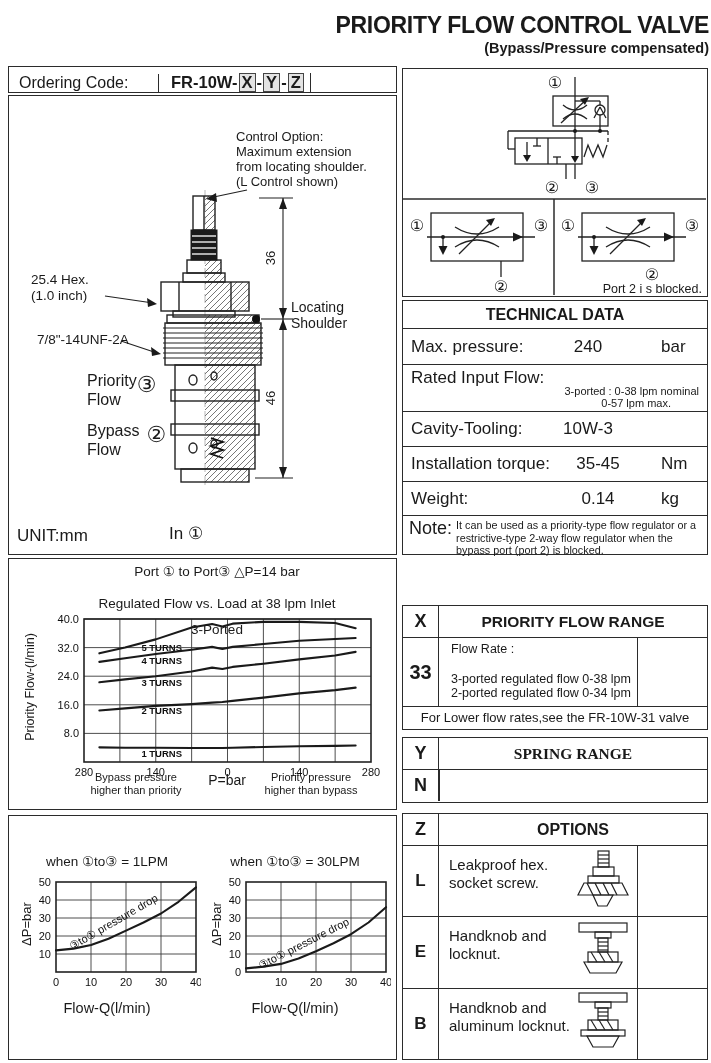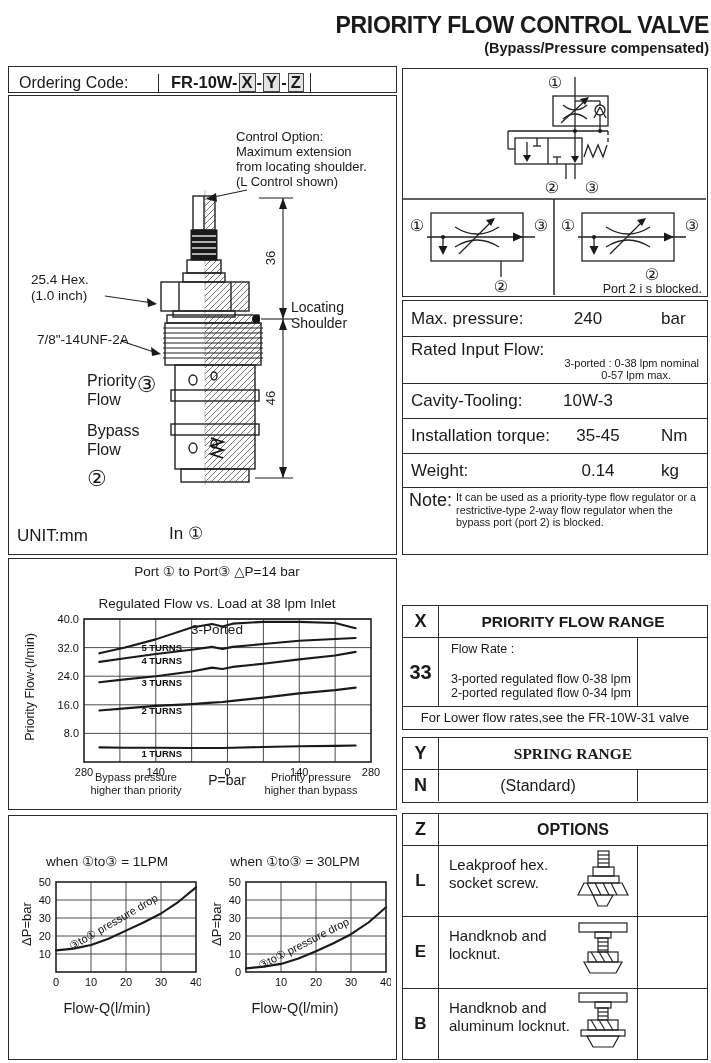--- a/index.html
+++ b/index.html
@@ -148,21 +148,21 @@
 from locating shoulder.
 (L Control shown)</div>
     <div class="lbl" style="left:22px;top:176px;width:90px;font-size:13.5px;">25.4 Hex.
 (1.0 inch)</div>
     <div class="lbl" style="left:28px;top:236px;width:120px;font-size:13.5px;">7/8"-14UNF-2A</div>
     <div class="lbl" style="left:78px;top:276px;font-size:16px;display:flex;">
       <span style="white-space:pre-line">Priority
 Flow</span>
       <span style="font-size:22px;">③</span>
     </div>
-    <div class="lbl" style="left:78px;top:326px;font-size:16px;display:flex;gap:7px;flex-direction:column;">
+    <div class="lbl" style="left:78px;top:326px;font-size:16px;display:flex;gap:7px;">
       <span style="white-space:pre-line">Bypass
 Flow</span>
       <span style="font-size:22px;">②</span>
     </div>
     <div class="lbl" style="left:160px;top:388px;width:80px;font-size:17px;margin-top:40px;">In ①</div>
     <div class="lbl" style="left:282px;top:203px;width:100px;font-size:14px;">Locating
 Shoulder</div>
     <div class="lbl" style="left:8px;top:430px;width:140px;font-size:17px;">UNIT:mm</div>
   </div>
 
@@ -349,20 +349,21 @@
         </g>
         <text x="14" y="32" font-size="16" text-anchor="middle" fill="#1a1a1a">①</text>
         <text x="138" y="32" font-size="16" text-anchor="middle" fill="#1a1a1a">③</text>
         <text x="98" y="81" font-size="16" text-anchor="middle" fill="#1a1a1a">②</text>
         <text x="148" y="94" font-size="12.5" text-anchor="end" fill="#1a1a1a">Port 2 i s blocked.</text>
       </g>
     </svg>
   </div>
 
   <div class="panel" style="left:402px;top:300px;width:306px;height:255px;">
+    <div class="trow ctr" style="height:28px;line-height:27px;font-size:16px;font-weight:bold;">TECHNICAL DATA</div>
     <div class="trow" style="height:36px;">
       <span class="tlabel">Max. pressure:</span>
       <span class="tvalue">240</span>
       <span class="tunit">bar</span>
     </div>
     <div class="trow" style="height:47px;">
       <span class="abs" style="left:8px;top:3px;font-size:17px;">Rated Input Flow:</span>
       <span class="abs" style="right:8px;top:20px;font-size:11px;">3-ported : 0-38 lpm nominal</span>
       <span class="abs" style="right:36px;top:32px;font-size:11px;">0-57 lpm max.</span>
     </div>
@@ -402,21 +403,20 @@
     <div class="ctr" style="height:22px;line-height:21px;font-size:13px;">For Lower flow rates,see the FR-10W-31 valve</div>
   </div>
 
   <div class="panel" style="left:402px;top:737px;width:306px;height:66px;">
     <div class="hdrrow" style="height:32px;">
       <div class="codecol" style="font-size:18px;">Y</div>
       <div class="hdrtitle" style="font-size:15.5px;font-family:Liberation Serif, serif;">SPRING RANGE</div>
     </div>
     <div style="display:flex;height:31px;">
       <div class="codecol" style="font-size:18px;">N</div>
-      <div style="flex:1;display:flex;align-items:center;justify-content:center;font-size:16px;">(Standard)</div>
       <div class="emptycol"></div>
     </div>
   </div>
 
   <div class="panel" style="left:402px;top:813px;width:306px;height:247px;display:flex;flex-direction:column;">
     <div class="hdrrow" style="height:32px;flex:none;">
       <div class="codecol" style="font-size:18px;">Z</div>
       <div class="hdrtitle" style="font-size:16px;">OPTIONS</div>
     </div>
     <div style="flex:1;display:flex;border-bottom:1.4px solid #2b2b2b;position:relative;">

